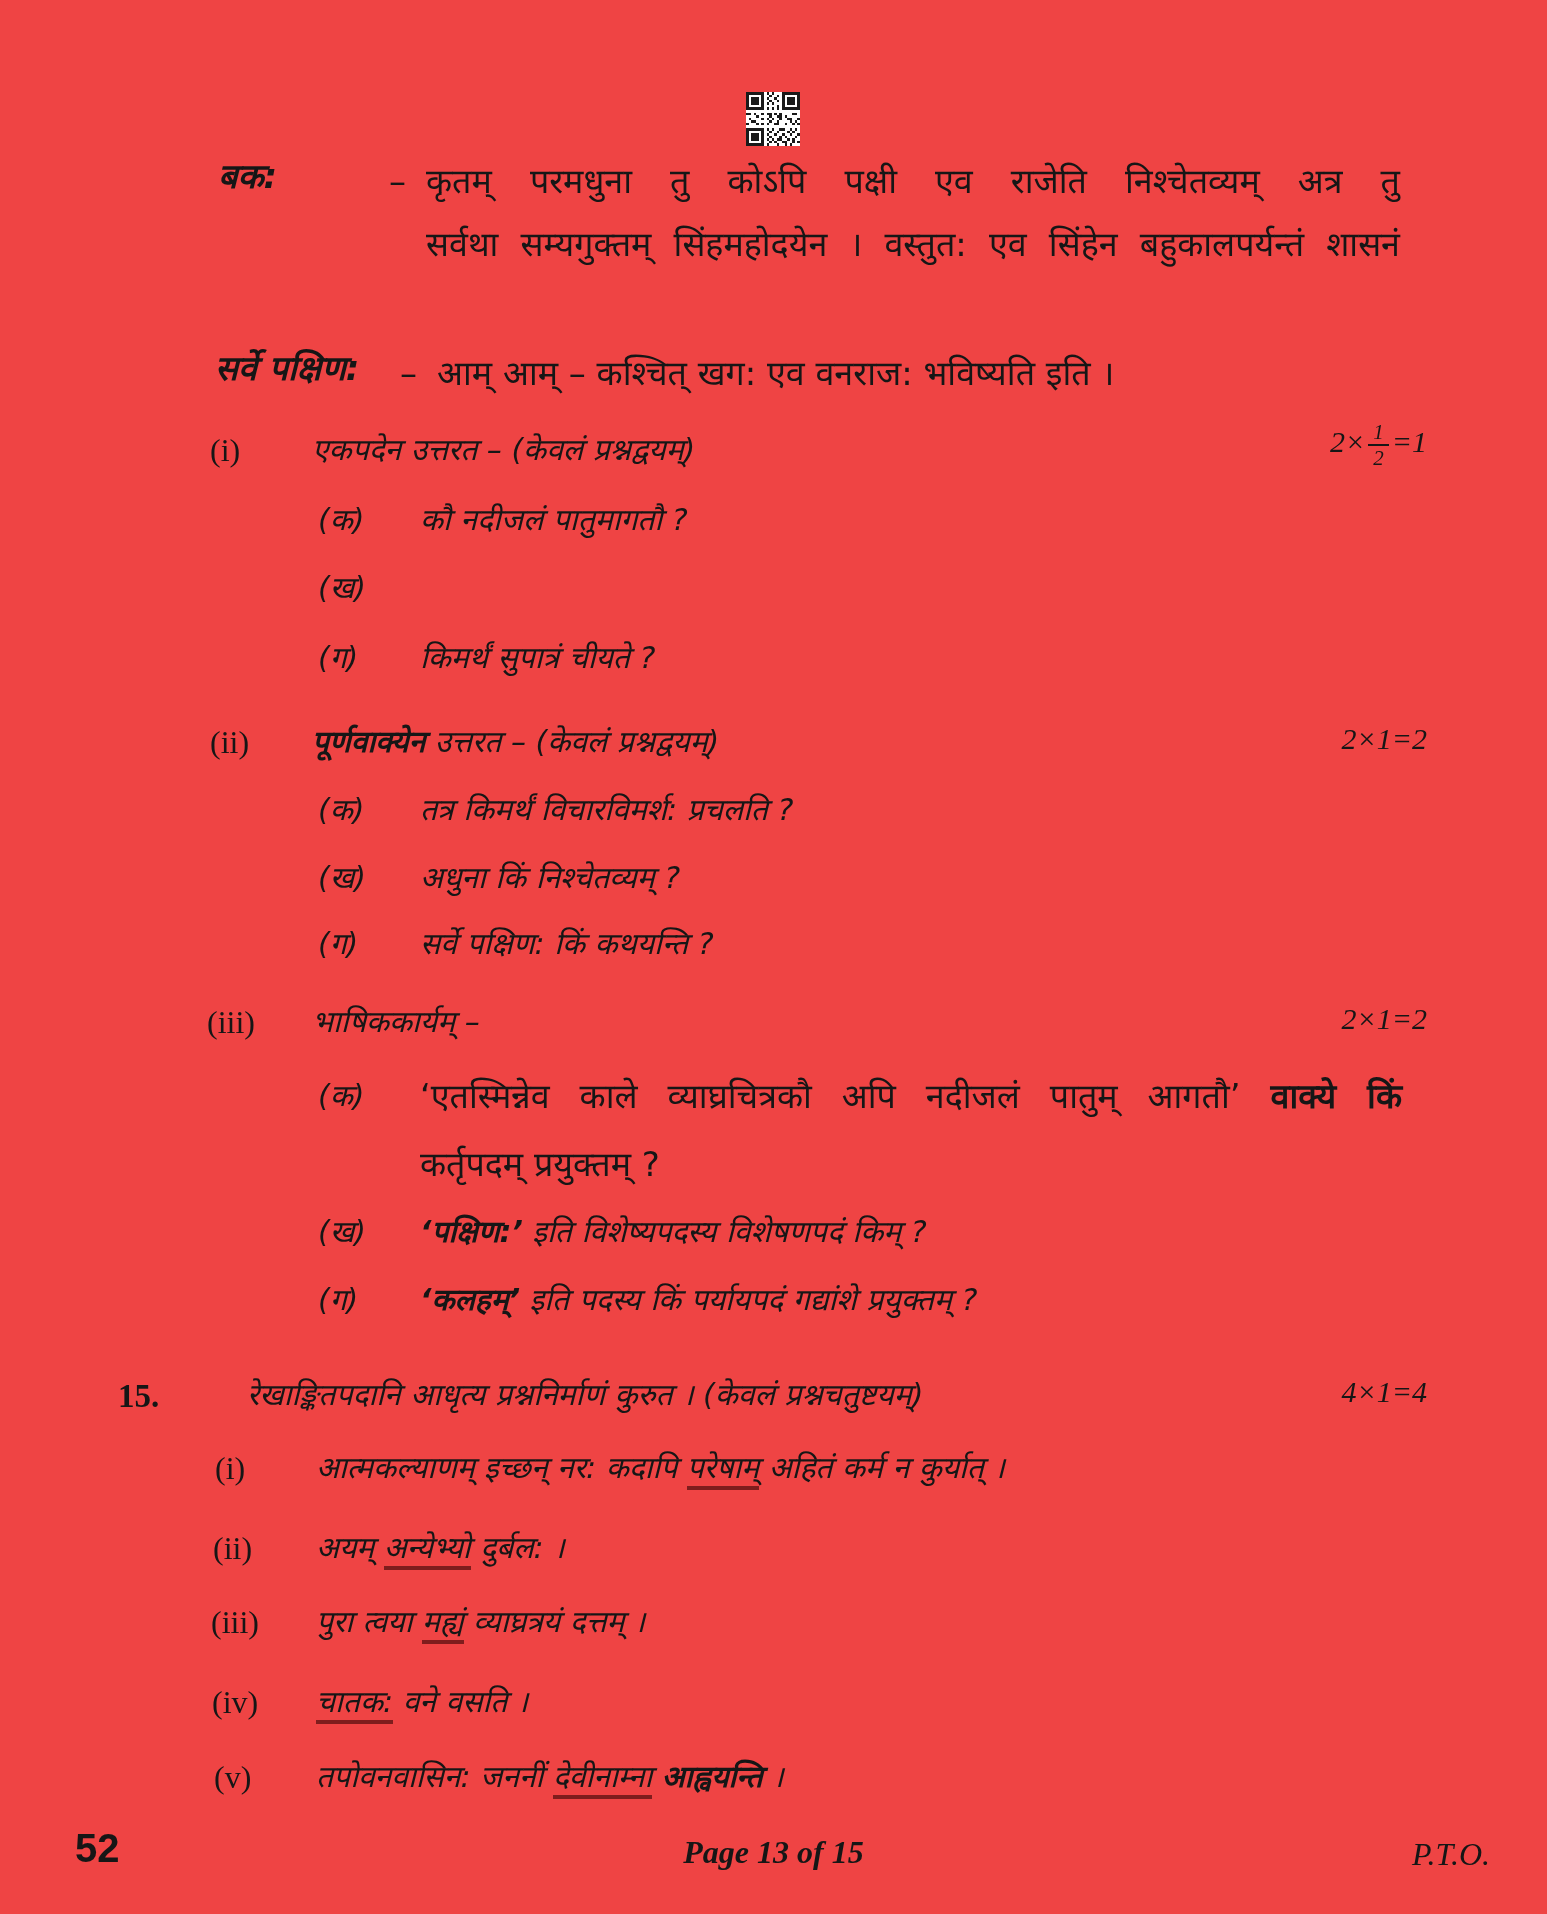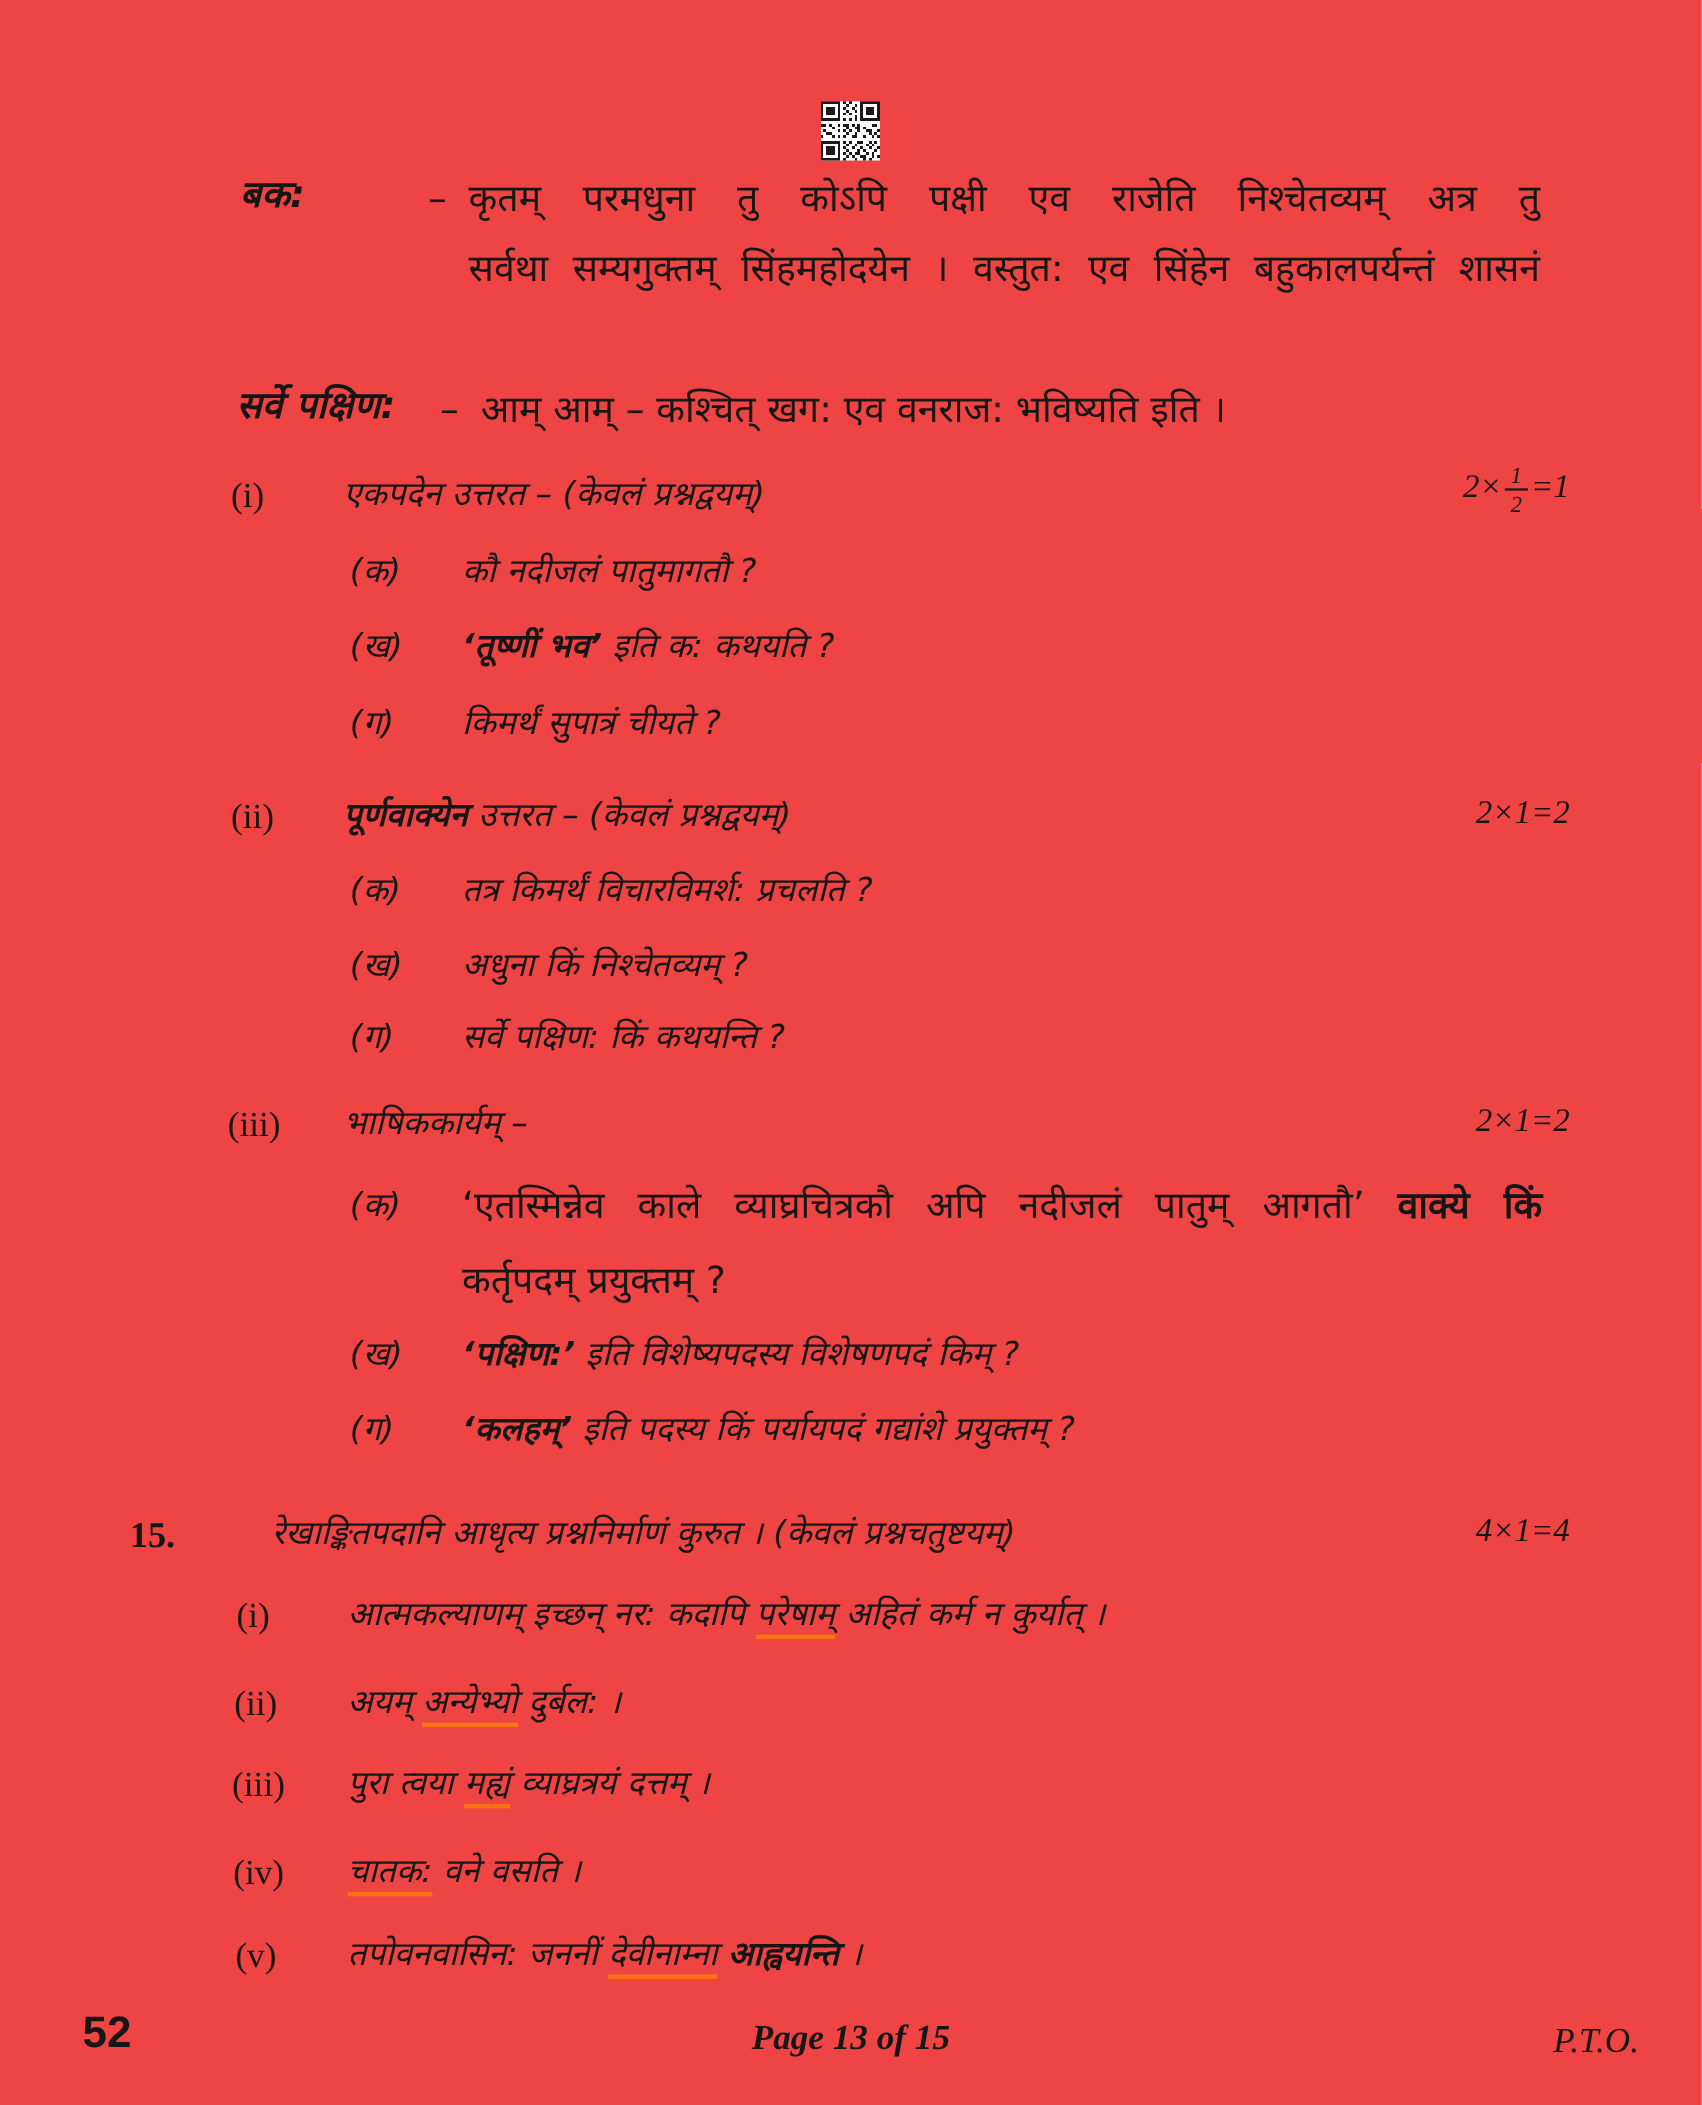--- a/index.html
+++ b/index.html
@@ -8,21 +8,21 @@
     color:#161616;font-family:"DejaVu Sans",sans-serif;overflow:hidden;
   }
   .abs{position:absolute;white-space:nowrap;}
   .dev{font-size:30px;line-height:1.35;font-style:italic;}
   .speaker{font-size:34px;font-weight:bold;font-style:italic;}
   .dtext{position:absolute;font-size:34px;line-height:63px;}
   .dash{position:absolute;left:-37px;top:0;}
   .jline{text-align:justify;text-align-last:justify;}
   .wrapblock{position:absolute;font-size:34px;line-height:68px;}
   .b{font-weight:bold;}
-  .ul{border-bottom:4px solid #f97316;padding-bottom:1px;}
+  .ul{border-bottom:4px solid #7f1d1d;padding-bottom:1px;}
   .roman{font-family:"Liberation Serif",serif;font-size:32px;}
   .qnumber{font-family:"Liberation Serif",serif;font-size:33px;font-weight:bold;}
   .marks{font-family:"Liberation Serif",serif;font-style:italic;font-size:30px;}
   .frac{display:inline-block;text-align:center;vertical-align:middle;margin:0 3px;}
   .fnum{display:block;font-size:21px;line-height:1.15;border-bottom:2px solid #161616;padding:0 5px;}
   .fden{display:block;font-size:21px;line-height:1.15;}
   .footer-code{font-family:"Liberation Sans",sans-serif;font-weight:bold;font-size:40px;}
   .footer-page{font-family:"Liberation Serif",serif;font-weight:bold;font-style:italic;font-size:32px;width:100%;text-align:center;}
   .footer-pto{font-family:"Liberation Serif",serif;font-style:italic;font-size:32px;}
 </style>
@@ -143,24 +143,20 @@
   <div class="abs roman" style="left:210px;top:432px">(i)</div>
   <div class="abs dev" style="left:312px;top:430px">एकपदेन उत्तरत – (केवलं प्रश्नद्वयम्)</div>
   <div class="abs marks" style="right:120px;top:420px">
     <span>2×</span><span class="frac"><span class="fnum">1</span><span class="fden">2</span></span><span>=1</span>
   </div>
 
   <div class="abs dev" style="left:318px;top:500px">(क)</div>
   <div class="abs dev" style="left:420px;top:500px">कौ नदीजलं पातुमागतौ ?</div>
 
   <div class="abs dev" style="left:318px;top:568px">(ख)</div>
-  <div class="abs dev" style="left:420px;top:568px">
-    <span class="b">‘तूष्णीं भव’</span>
-    <span>इति क: कथयति ?</span>
-  </div>
 
   <div class="abs dev" style="left:318px;top:638px">(ग)</div>
   <div class="abs dev" style="left:420px;top:638px">किमर्थं सुपात्रं चीयते ?</div>
 
   <div class="abs roman" style="left:210px;top:724px">(ii)</div>
   <div class="abs dev" style="left:312px;top:722px">
     <span class="b">पूर्णवाक्येन</span>
     <span>उत्तरत – (केवलं प्रश्नद्वयम्)</span>
   </div>
   <div class="abs marks" style="right:120px;top:722px">2×1=2</div>

